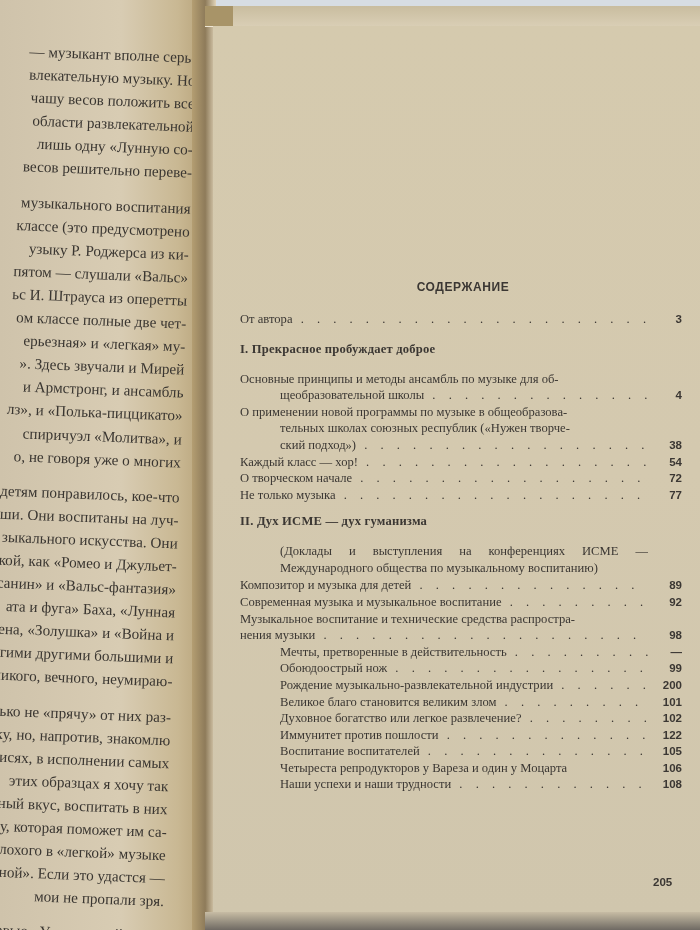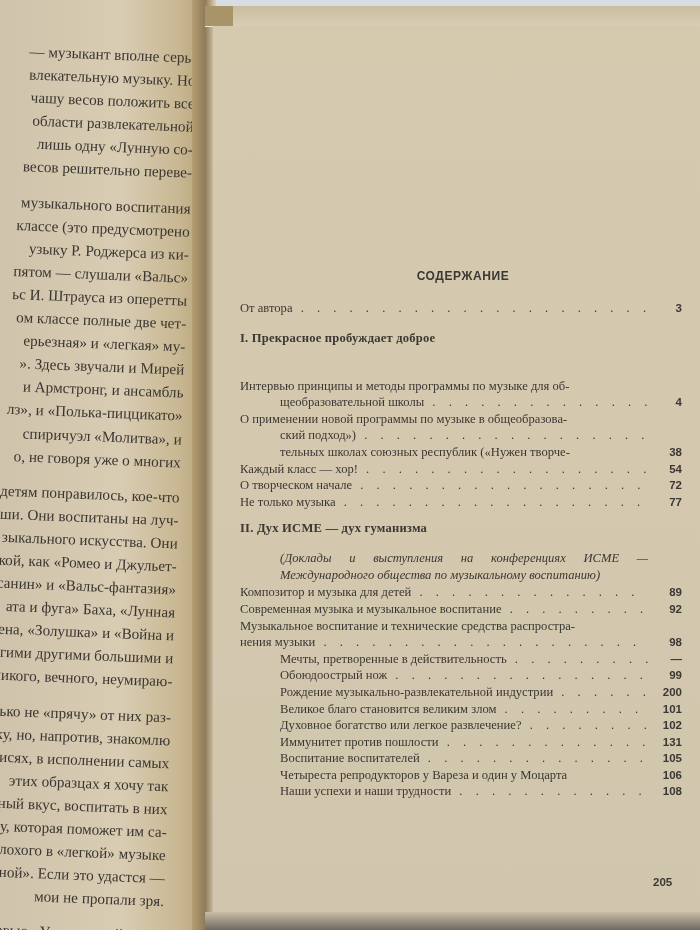--- a/index.html
+++ b/index.html
@@ -30,37 +30,37 @@
   .top-edge { position:absolute; left:205px; top:6px; width:495px; height:20px;
     background:linear-gradient(180deg,#c9bd9f,#d9ceb5); border-bottom:1px solid #efe7d5; }
   .top-edge-corner { position:absolute; left:205px; top:6px; width:28px; height:20px; background:#a89468; }
   .right-page {
     position:absolute; left:213px; top:26px; width:487px; height:888px;
     background:linear-gradient(180deg,#d5caae 0%,#d4c9af 50%,#d0c6ad 100%);
   }
   .bottom-edge { position:absolute; left:205px; top:912px; width:495px; height:18px;
     background:linear-gradient(180deg,#c7bca4,#6f6a63); }
   .toc {
-    position:absolute; left:240px; top:269px; width:442px;
+    position:absolute; left:240px; top:280px; width:442px;
     color:#3b3733; font-size:12.6px;
   }
   .toc-title {
     text-align:center; font-family:"Liberation Sans", sans-serif; font-weight:bold;
     font-size:12px; letter-spacing:0.6px; margin-bottom:17px; margin-left:4px;
   }
   .row { display:flex; align-items:flex-end; line-height:16.6px; }
   .row .txt { flex:1; position:relative; overflow:hidden; white-space:nowrap; }
   .row .txt.wrap { white-space:normal; }
   .row .pg { width:34px; text-align:right; font-family:"Liberation Sans", sans-serif; font-weight:bold; font-size:11.5px; }
   .leader::after {
     content:" . . . . . . . . . . . . . . . . . . . . . . . . . . . . . . . . . . . . . . . . . . . . . . . . .";
     letter-spacing:5px;
   }
   .italic { }
-  .section { font-weight:bold; font-size:12.6px; margin-top:14px; margin-bottom:32px; letter-spacing:0.2px; }
+  .section { font-weight:bold; font-size:12.6px; margin-top:14px; margin-bottom:14px; letter-spacing:0.2px; }
   .indent { padding-left:40px; }
   .note { padding-left:40px; line-height:17px; margin-top:2px; text-align:justify; }
   .page-num { position:absolute; left:653px; top:876px; font-family:"Liberation Sans", sans-serif; font-weight:bold; font-size:11.5px; color:#3b3733; }
 </style>
 </head>
 <body>
 
 <div class="sky"></div>
 
 <div class="left-page">
@@ -120,51 +120,51 @@
 
   <div class="row">
     <div class="txt leader italic">От автора</div>
     <div class="pg">3</div>
   </div>
 
   <div class="section">I. Прекрасное пробуждает доброе</div>
 
   <div class="row">
     <div class="txt wrap">
-      <div>Интервью принципы и методы программы по музыке для об-</div>
+      <div>Основные принципы и методы ансамбль по музыке для об-</div>
       <div class="indent leader" style="overflow:hidden;white-space:nowrap;">щеобразовательной школы</div>
     </div>
     <div class="pg">4</div>
   </div>
 
   <div class="row">
     <div class="txt wrap">
       <div>О применении новой программы по музыке в общеобразова-</div>
+      <div class="indent">тельных школах союзных республик («Нужен творче-</div>
       <div class="indent leader" style="overflow:hidden;white-space:nowrap;">ский подход»)</div>
-      <div class="indent">тельных школах союзных республик («Нужен творче-</div>
     </div>
     <div class="pg">38</div>
   </div>
 
   <div class="row">
     <div class="txt leader">Каждый класс — хор!</div>
     <div class="pg">54</div>
   </div>
   <div class="row">
     <div class="txt leader">О творческом начале</div>
     <div class="pg">72</div>
   </div>
   <div class="row">
     <div class="txt leader">Не только музыка</div>
     <div class="pg">77</div>
   </div>
 
   <div class="section" style="margin-top:11px;margin-bottom:12px;">II. Дух ИСМЕ — дух гуманизма</div>
 
-  <div class="row" style="margin-right:34px;font-style:italic;">
+  <div class="row" style="margin-right:34px;">
     <div class="txt wrap note">(Доклады и выступления на конференциях ИСМЕ — Международного общества по музыкальному воспитанию)</div>
   </div>
 
   <div class="row">
     <div class="txt leader">Композитор и музыка для детей</div>
     <div class="pg">89</div>
   </div>
   <div class="row">
     <div class="txt leader">Современная музыка и музыкальное воспитание</div>
     <div class="pg">92</div>
@@ -193,21 +193,21 @@
       <div class="row">
         <div class="txt indent leader">Великое благо становится великим злом</div>
         <div class="pg">101</div>
       </div>
       <div class="row">
         <div class="txt indent leader">Духовное богатство или легкое развлечение?</div>
         <div class="pg">102</div>
       </div>
       <div class="row">
         <div class="txt indent leader">Иммунитет против пошлости</div>
-        <div class="pg">131</div>
+        <div class="pg">122</div>
       </div>
       <div class="row">
         <div class="txt indent leader">Воспитание воспитателей</div>
         <div class="pg">105</div>
       </div>
       <div class="row">
         <div class="txt indent">Четыреста репродукторов у Вареза и один у Моцарта</div>
         <div class="pg">106</div>
       </div>
       <div class="row">

